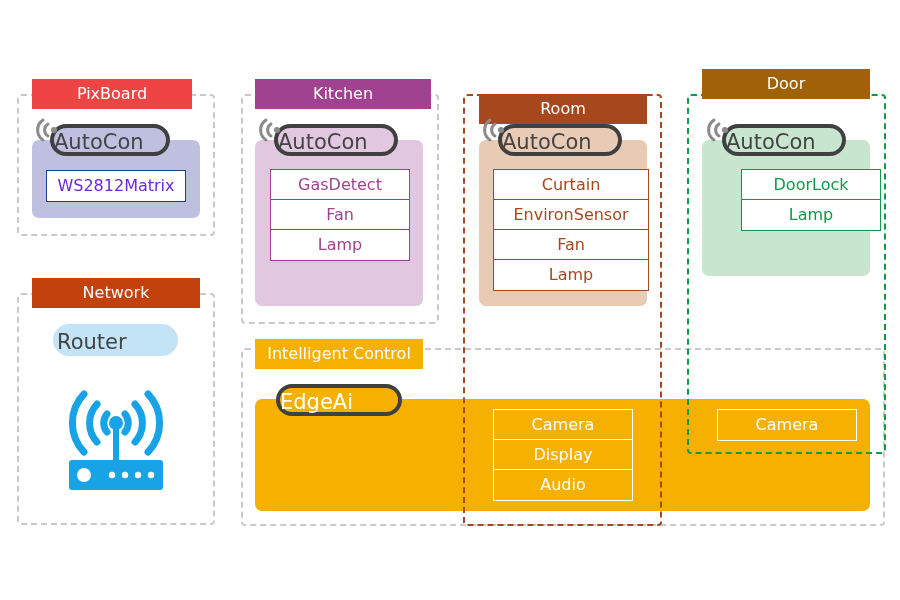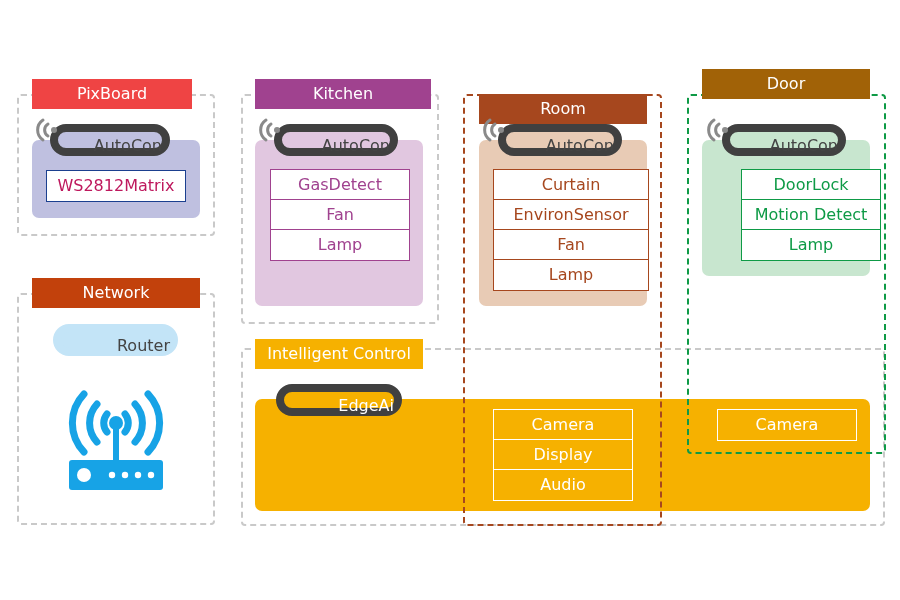--- a/index.html
+++ b/index.html
@@ -2,22 +2,22 @@
 <html><head>
 <meta charset="utf-8">
 <style>
   html, body { margin: 0; padding: 0; background: #ffffff; }
   body { width: 900px; height: 600px; position: relative; overflow: hidden;
          font-family: "DejaVu Sans", "Liberation Sans", sans-serif; }
   .abs { position: absolute; box-sizing: border-box; }
   .dash-gray { border: 2px dashed #c9c9c9; border-radius: 4px; }
   .header { color: #fff; font-size: 16px; text-align: center; line-height: 30px; height: 30px; }
   .panel { border-radius: 7px; }
-  .pill { border-radius: 16px; border: 8px solid #404040; text-align: right;
-          font-size: 16px; color: #444; line-height: 28px; height: 32px; }
+  .pill { border-radius: 16px; border: 4px solid #404040; text-align: left;
+          font-size: 21px; color: #444; line-height: 28px; height: 32px; }
   .list { background: #fff; border: 1.5px solid; }
   .list .item { height: 30px; line-height: 30px; text-align: center; font-size: 16px;
                 border-bottom: 1.5px solid; box-sizing: border-box; }
   .list .item:last-child { border-bottom: none; }
   .wifi { width: 30px; height: 34px; }
   .olist { border: 1.5px solid #fff; }
   .olist .item { height: 30px; line-height: 30px; text-align: center; font-size: 16px; color: #fff;
                  border-bottom: 1.5px solid #fff; box-sizing: border-box; }
   .olist .item:last-child { border-bottom: none; }
 </style>
@@ -27,21 +27,21 @@
 <div class="abs dash-gray" style="left:17px;top:94px;width:198px;height:142px;"></div>
 <div class="abs header" style="left:32px;top:79px;width:160px;background:#ef4444;">PixBoard</div>
 <div class="abs panel" style="left:32px;top:140px;width:168px;height:78px;background:#bfc0e0;"></div>
 <div class="abs pill" style="left:50px;top:124px;width:120px;background:#bfc0e0;">AutoCon</div>
 <svg class="abs wifi" style="left:31px;top:114px;" viewBox="0 0 30 34">
   <path d="M12 6 A12 12 0 0 0 12 26" fill="none" stroke="#8a8a8a" stroke-width="3" stroke-linecap="round"></path>
   <path d="M17 10 A7 7 0 0 0 17 22" fill="none" stroke="#8a8a8a" stroke-width="3" stroke-linecap="round"></path>
   <circle cx="23" cy="16" r="3" fill="#8a8a8a"></circle>
 </svg>
 <div class="abs list" style="left:46px;top:170px;width:140px;border-color:#1b3f8f;">
-  <div class="item" style="color:#be185d;border-color:#1b3f8f;">WS2812Matrix</div>
+  <div class="item" style="color:#6d28d9;border-color:#1b3f8f;">WS2812Matrix</div>
 </div>
 
 <div class="abs dash-gray" style="left:17px;top:293px;width:198px;height:232px;"></div>
 <div class="abs header" style="left:32px;top:278px;width:168px;background:#c2410c;">Network</div>
 <div class="abs pill" style="left:53px;top:324px;width:125px;background:#c3e4f7;border-color:#c3e4f7;">Router</div>
 <svg class="abs" style="left:64px;top:388px;width:104px;height:106px;" viewBox="0 0 104 106">
   <g fill="none" stroke="#17a3e6" stroke-width="7" stroke-linecap="round">
     <path d="M20 6 A42 42 0 0 0 20 64"></path>
     <path d="M84 6 A42 42 0 0 1 84 64"></path>
     <path d="M33 16 A28 28 0 0 0 33 54"></path>
@@ -107,15 +107,14 @@
 <div class="abs header" style="left:702px;top:69px;width:168px;background:#a16207;">Door</div>
 <div class="abs panel" style="left:702px;top:140px;width:168px;height:136px;background:#c8e6cf;"></div>
 <div class="abs pill" style="left:722px;top:124px;width:124px;background:#c8e6cf;">AutoCon</div>
 <svg class="abs wifi" style="left:702px;top:114px;" viewBox="0 0 30 34">
   <path d="M12 6 A12 12 0 0 0 12 26" fill="none" stroke="#8a8a8a" stroke-width="3" stroke-linecap="round"></path>
   <path d="M17 10 A7 7 0 0 0 17 22" fill="none" stroke="#8a8a8a" stroke-width="3" stroke-linecap="round"></path>
   <circle cx="23" cy="16" r="3" fill="#8a8a8a"></circle>
 </svg>
 <div class="abs list" style="left:741px;top:169px;width:140px;border-color:#0e9a46;">
   <div class="item" style="color:#0e9a46;border-color:#0e9a46;">DoorLock</div>
-  <div class="item" style="color:#0e9a46;border-color:#0e9a46;">Motion Detect</div>
   <div class="item" style="color:#0e9a46;border-color:#0e9a46;">Lamp</div>
 </div>
 
 </body></html>

